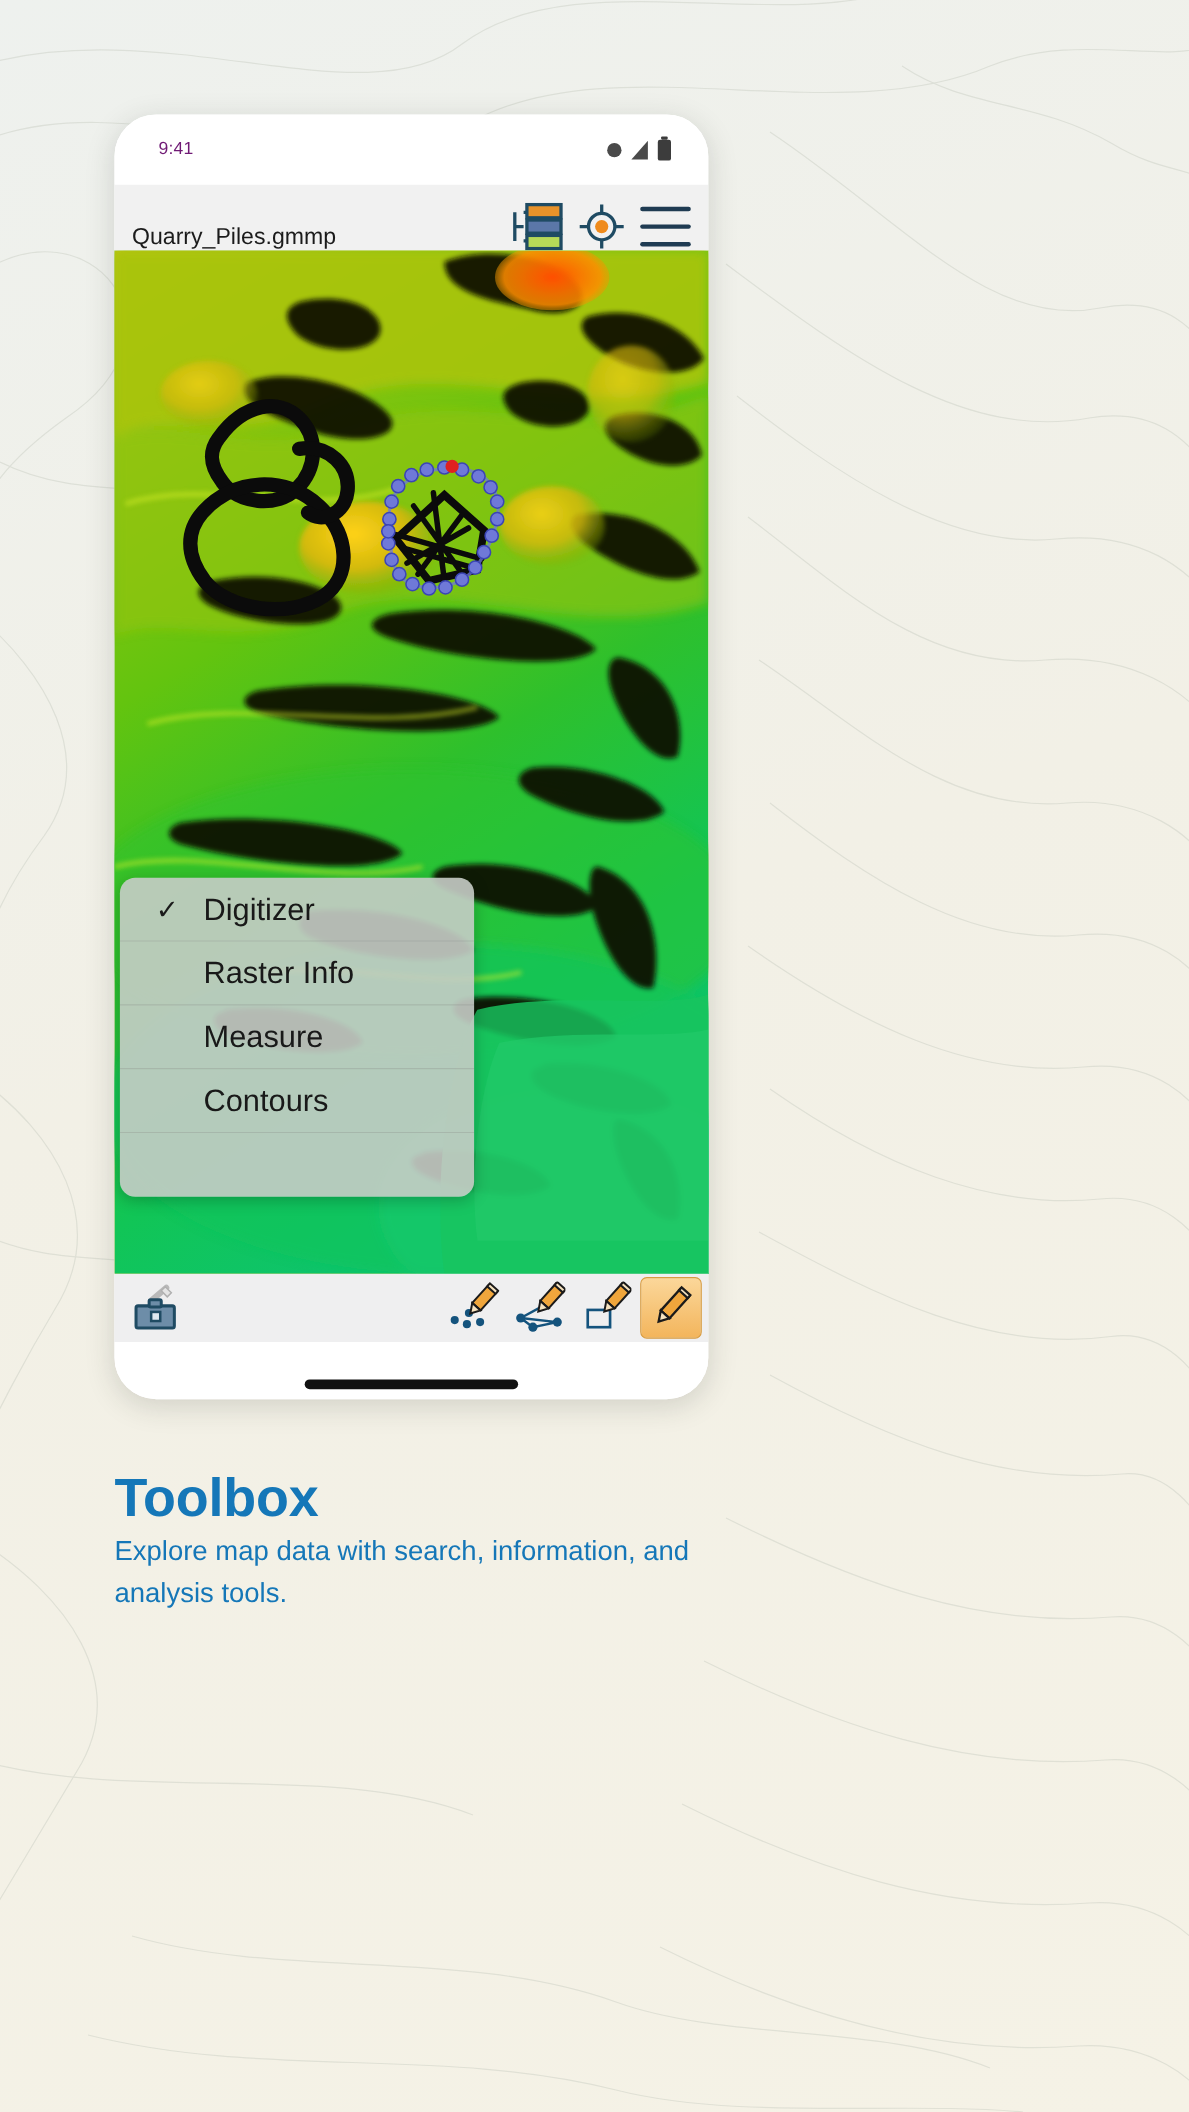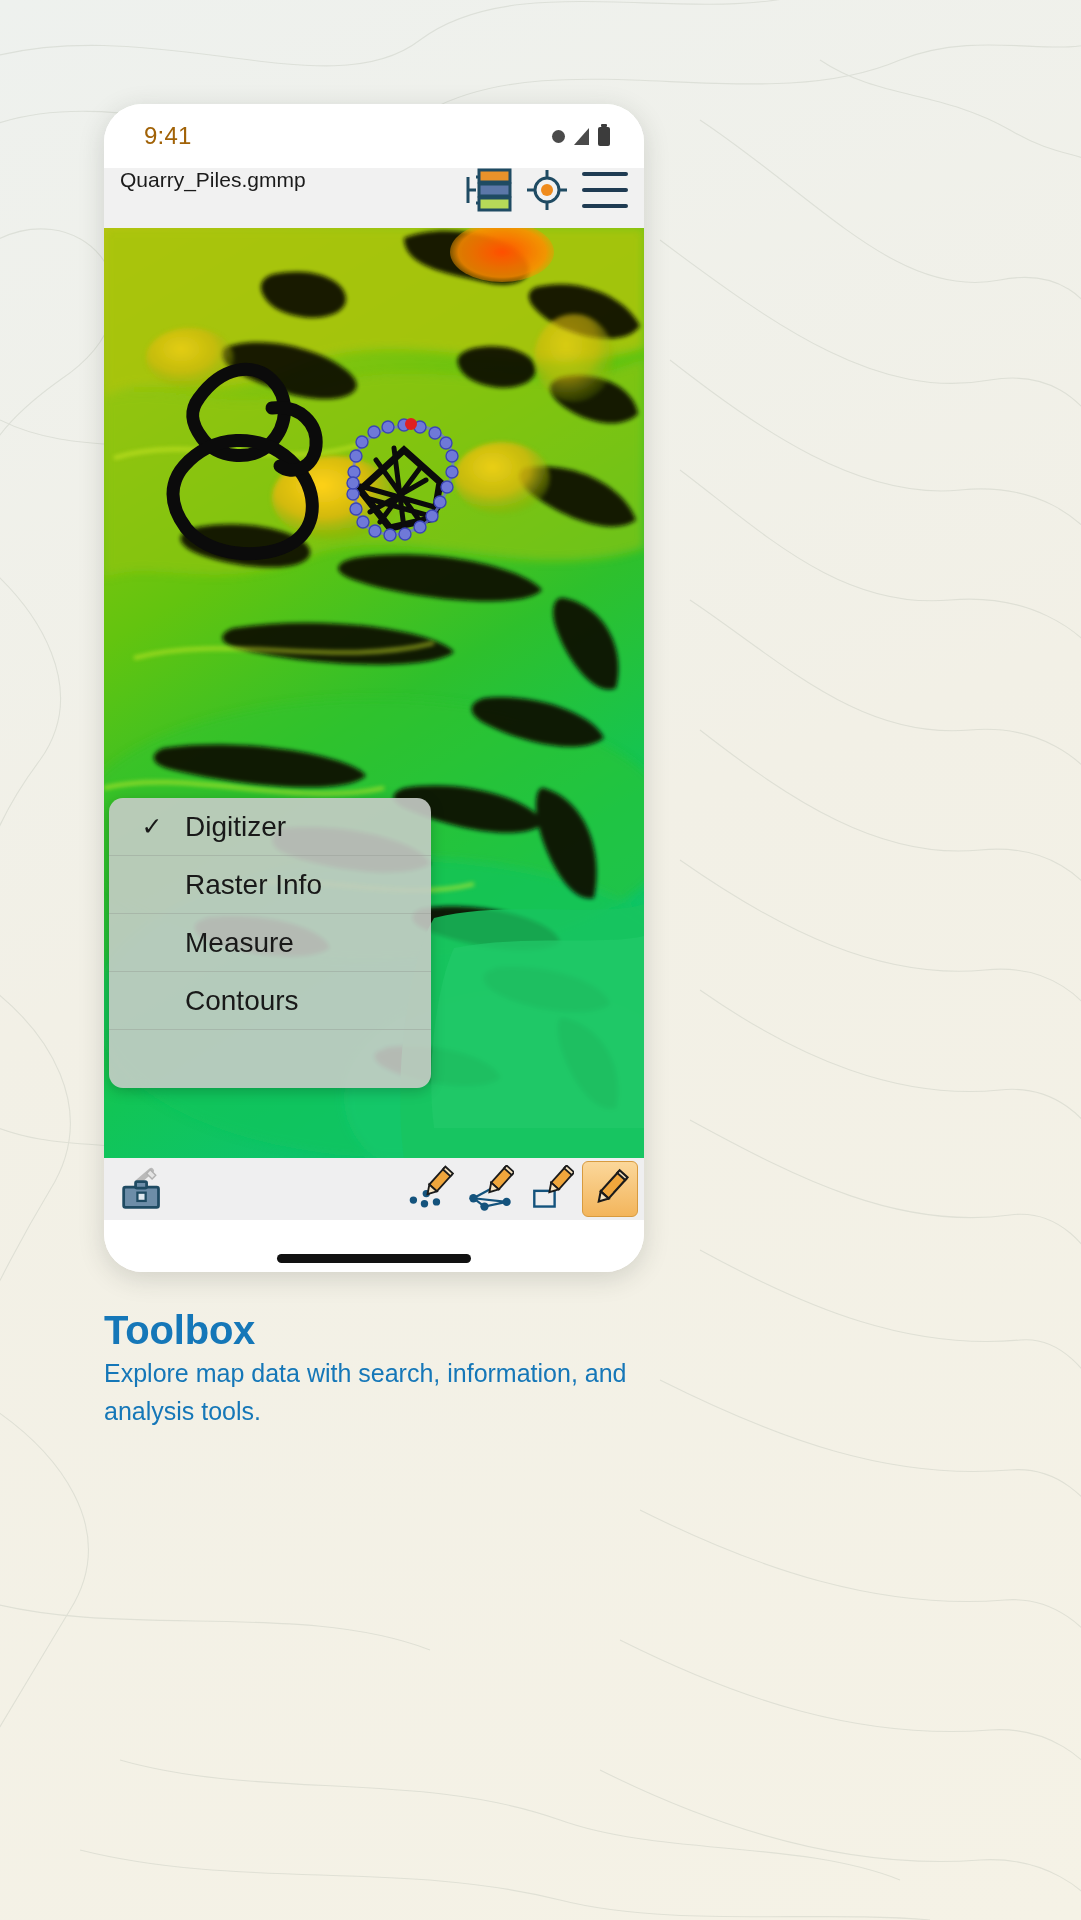--- a/index.html
+++ b/index.html
@@ -28,32 +28,32 @@
     overflow: hidden;
     box-shadow: 0 6px 26px rgba(40,50,40,.17);
   }
   
   .statusbar {
     height: 64px;
     display: flex; align-items: center; justify-content: space-between;
     padding: 0 34px 0 40px;
     background: #ffffff;
   }
-  .status-time { font-size: 24px; color: #a16207; letter-spacing: .2px; }
+  .status-time { font-size: 16px; color: #701a75; letter-spacing: .2px; }
   .status-icons { display: flex; align-items: center; gap: 9px; }
   .ic-dot { width:13px;height:13px;border-radius:50%;background:#4a4a4a; }
   .ic-signal { width:0;height:0;border-left:15px solid transparent;border-bottom:17px solid #4a4a4a; }
   .ic-batt { width:12px;height:19px;background:#3c3c3c;border-radius:2px;position:relative; }
   .ic-batt:before{content:"";position:absolute;top:-3px;left:3px;width:6px;height:3px;background:#3c3c3c;border-radius:1px;}
 
   
   .appbar {
     height: 60px;
     background: #f1f1f1;
-    display: flex; align-items: flex-start; justify-content: space-between;
+    display: flex; align-items: flex-end; justify-content: space-between;
     padding: 0 16px 0 16px;
   }
   .app-title { font-size: 21px; color: #1b1b1b; }
   .appbar-actions { display:flex; align-items:center; gap: 14px; }
   .layers-icon { width: 52px; height: 44px; }
   .gps-icon { width: 42px; height: 42px; }
   .menu-icon { width: 46px; height: 36px; display:flex; flex-direction:column; justify-content:space-between; }
   .menu-icon i { display:block; height:4px; background:#1f3b52; border-radius:2px; }
 
   
@@ -98,21 +98,21 @@
   .tb-right { display:flex; align-items:center; gap: 4px; }
   .tool-btn { width: 56px; height: 56px; display:flex;align-items:center;justify-content:center;border-radius:6px; }
   .tool-btn.active { background: linear-gradient(180deg,#fbd79a,#f3b55c); border:1px solid #d89b3f; }
 
   
   .homebar { height: 76px; background:#fff; display:flex; align-items:center; justify-content:center; }
   .homebar span { display:block; width:194px; height:9px; background:#111; border-radius:6px; }
 
   
   .caption { position:absolute; left: 104px; top: 1308px; width: 560px; }
-  .caption h1 { font-size: 40px; color:#1577b8; font-weight: 700; letter-spacing:-.2px; }
+  .caption h1 { font-size: 49px; color:#1577b8; font-weight: 700; letter-spacing:-.2px;margin-top:26px; }
   .caption p { margin-top: 2px; font-size: 25px; line-height: 1.5; color:#1577b8; }
 </style>
 </head>
 <body>
 
 <div id="root">
 
   <svg class="topo" viewBox="0 0 1081 1920" preserveAspectRatio="none">
     <g fill="none" stroke="#c3c8bd" stroke-width="1.1" opacity="0.75">
       <path d="M-20,60 C150,10 330,110 420,40 C520,-35 700,30 820,-10"></path>

